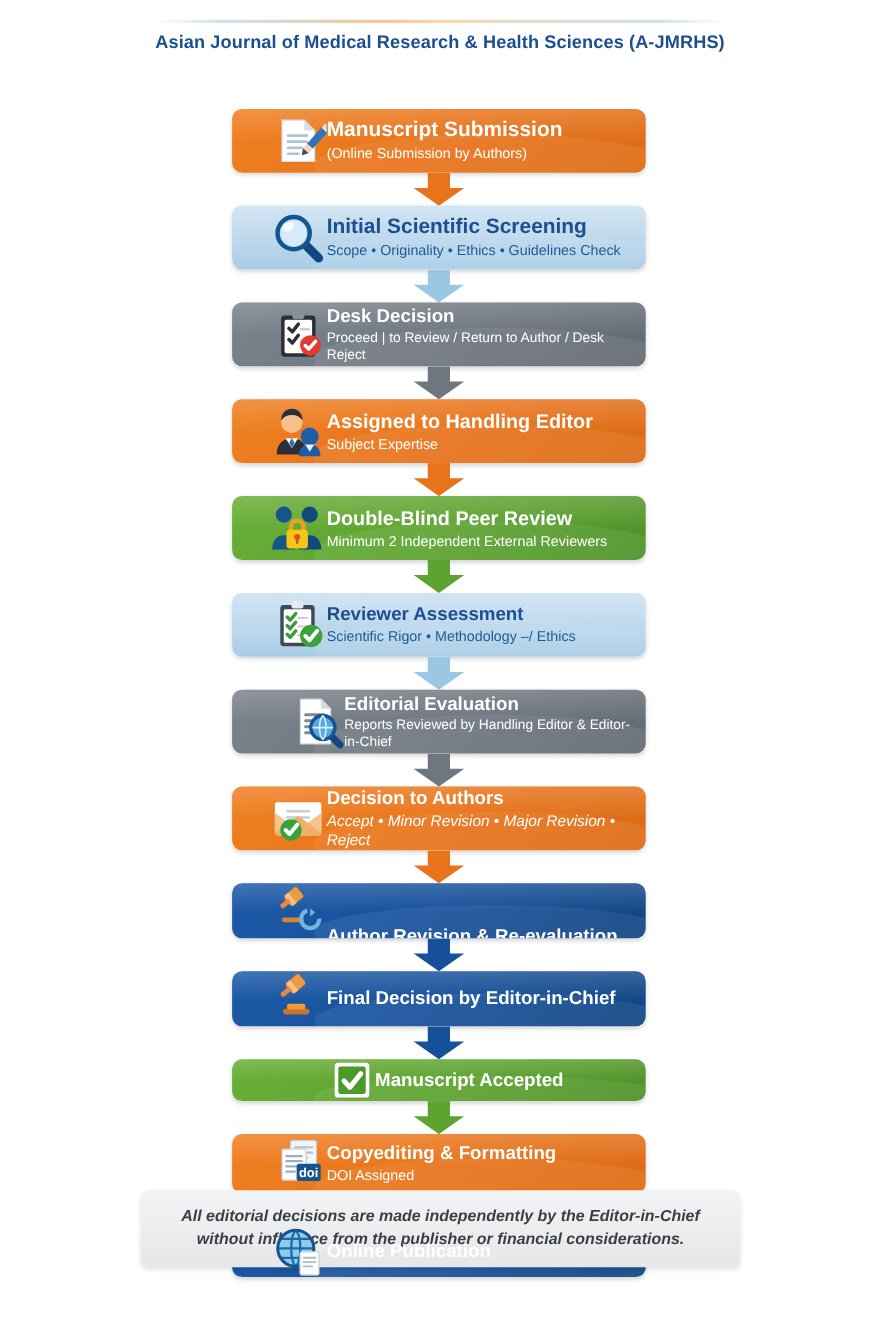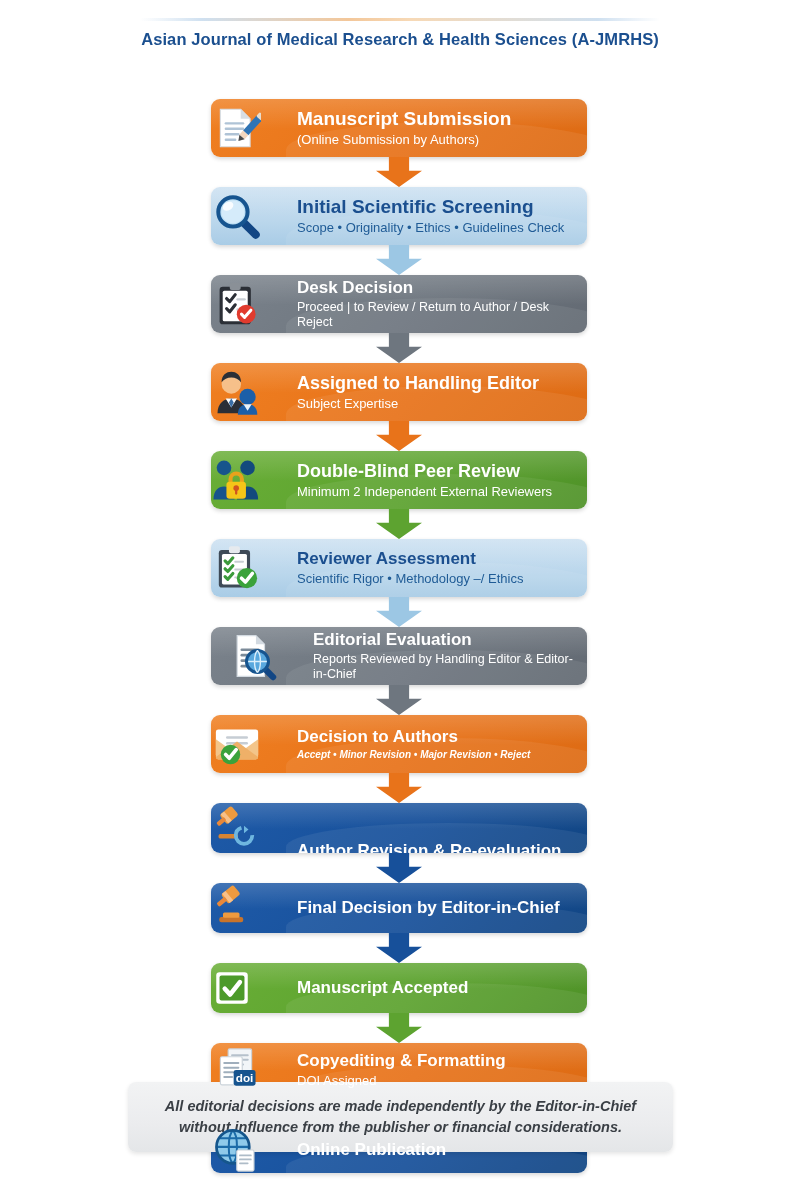--- a/index.html
+++ b/index.html
@@ -49,21 +49,21 @@
     pointer-events:none;
   }
   .step .wave{
     position:absolute;right:-6%;bottom:-36%;width:86%;height:96%;
     border-radius:50% 50% 0 0;
     background:rgba(255,255,255,.07);
     pointer-events:none;
   }
   .icon-wrap{
     width:86px;min-width:86px;height:100%;
-    display:flex;align-items:center;justify-content:flex-start;
+    display:flex;align-items:center;justify-content:flex-end;
     position:relative;z-index:2;
   }
   .txt{position:relative;z-index:2;padding-right:12px;}
   .s-title{font-weight:bold;line-height:1.18;}
   .s-sub{line-height:1.2;margin-top:2px;}
 
   
   .v-orange{background:linear-gradient(135deg,#EF7F21 0%,#E8731A 55%,#DD6B14 100%);}
   .v-orange .s-title{color:#ffffff;}
   .v-orange .s-sub{color:#ffffff;}
@@ -305,21 +305,21 @@
             <path d="M20 31h24"></path>
           </g>
      <path d="M6 26l26 19 26-19v22a3 3 0 01-3 3H9a3 3 0 01-3-3z" fill="#F3C58A"></path>
      <path d="M6 48l26-19 26 19a3 3 0 01-3 3H9a3 3 0 01-3-3z" fill="#EFB068"></path>
      <circle cx="24" cy="45" r="12" fill="#3BA23B"></circle>
      <path d="M18 45l4.5 4.5L31 39" stroke="#fff" stroke-width="4.5" fill="none" stroke-linecap="round" stroke-linejoin="round"></path>
    </svg>
       </div>
       <div class="txt">
         <div class="s-title" style="font-size: 17px;">Decision to Authors</div>
-        <div class="s-sub" style="font-size: 10px; font-style: italic; font-weight: 700;">Accept • Minor Revision • Major Revision • Reject</div>
+        <div class="s-sub" style="font-size: 14px; font-style: italic; font-weight: 400;">Accept • Minor Revision • Major Revision • Reject</div>
       </div>
     </div>
     <div class="arrow a-orange">
       <i></i>
     </div>
     <div class="step v-navy" style="height: 50px;">
       <div class="sheen"></div>
       <div class="wave"></div>
       <div class="icon-wrap">
         <svg viewBox="0 0 64 64" width="48" height="48">
@@ -354,21 +354,21 @@
      <rect x="16" y="38" width="22" height="7" rx="2" fill="#EE9A3E"></rect>
    </svg>
       </div>
       <div class="txt">
         <div class="s-title" style="font-size: 17px;">Final Decision by Editor-in-Chief</div>
       </div>
     </div>
     <div class="arrow a-navy">
       <i></i>
     </div>
-    <div class="step v-green" style="height: 50px;">
+    <div class="step v-green" style="height: 38px; padding-left: 44px;">
       <div class="sheen"></div>
       <div class="wave"></div>
       <div class="icon-wrap">
         <svg viewBox="0 0 64 64" width="42" height="42">
      <rect x="8" y="8" width="48" height="48" rx="5" fill="#FFFFFF"></rect>
      <rect x="13" y="13" width="38" height="38" rx="3" fill="#4C9A2A"></rect>
      <path d="M21 33l8 9 15-19" stroke="#fff" stroke-width="7" fill="none" stroke-linecap="round" stroke-linejoin="round"></path>
    </svg>
       </div>
       <div class="txt">

